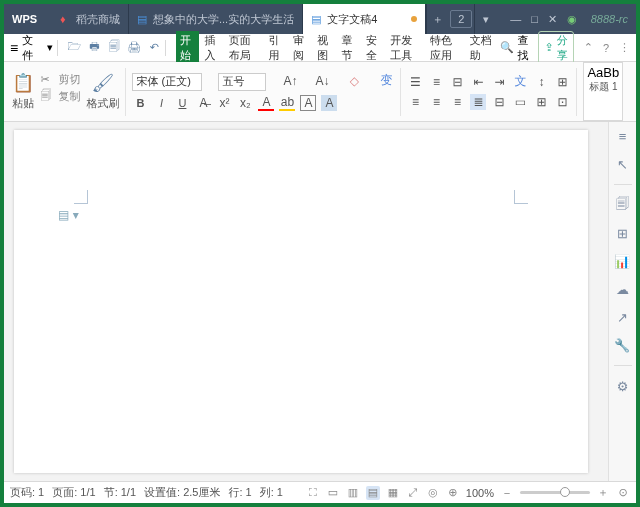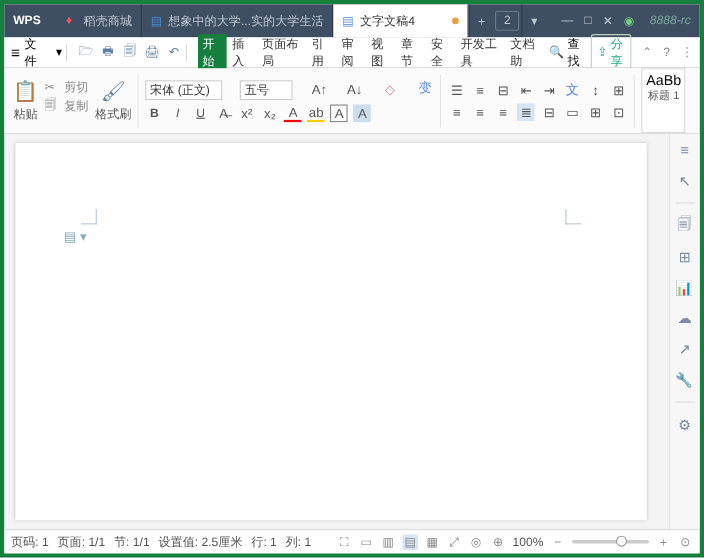--- a/index.html
+++ b/index.html
@@ -114,20 +114,21 @@
    <div class="ribtabs">
      <span class="ribtab cur">开始</span>
      <span class="ribtab">插入</span>
      <span class="ribtab">页面布局</span>
      <span class="ribtab">引用</span>
      <span class="ribtab">审阅</span>
      <span class="ribtab">视图</span>
      <span class="ribtab">章节</span>
      <span class="ribtab">安全</span>
      <span class="ribtab">开发工具</span>
+     <span class="ribtab">特色应用</span>
      <span class="ribtab">文档助</span>
    </div>
    <div class="menuright">
      <div class="searchbtn">
           <span>🔍</span>
           <span>查找</span>
         </div>
      <div class="sharebtn">
           <span>⇪</span>
           <span>分享</span>

